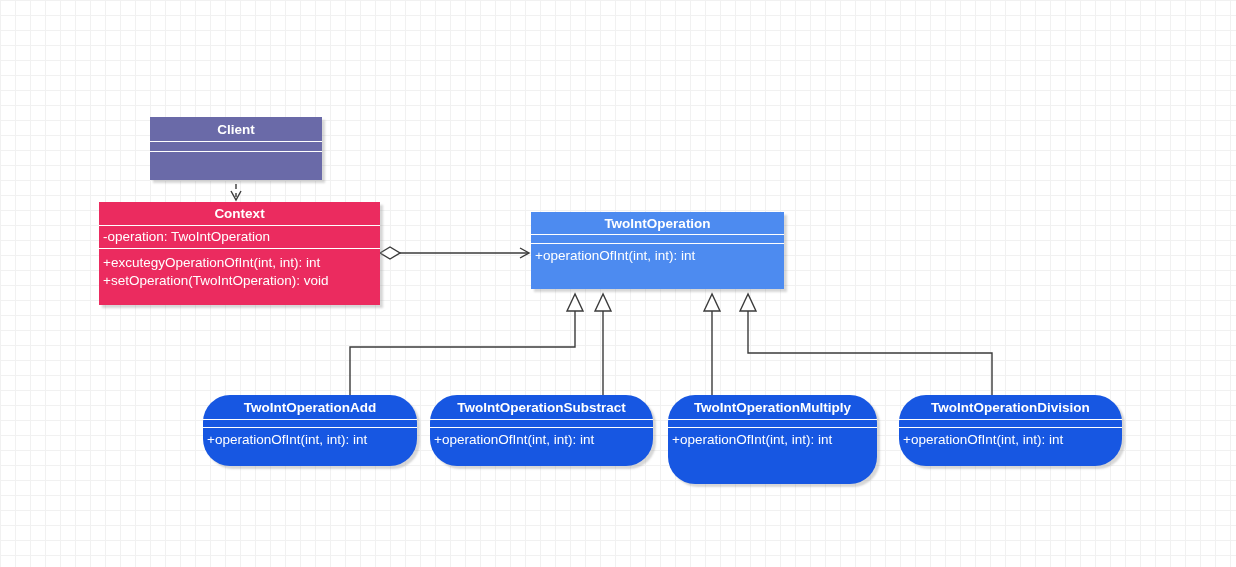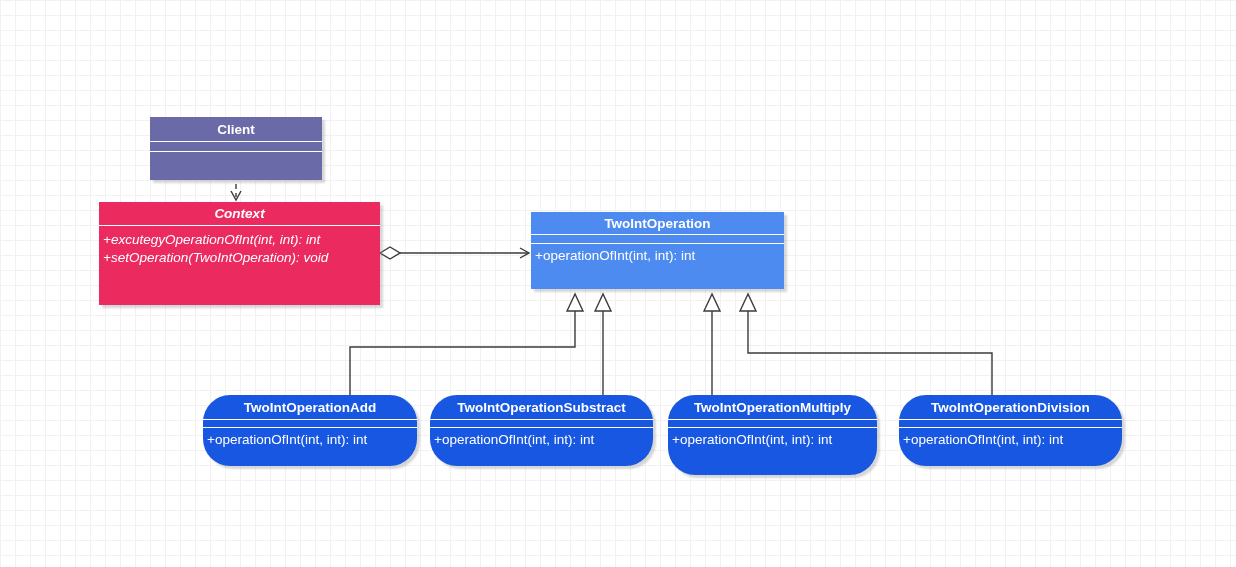--- a/index.html
+++ b/index.html
@@ -47,35 +47,35 @@
     flex: 0 0 auto;
     white-space: nowrap;
     overflow: hidden;
   }
   .uml-class .sec.grow { flex: 1 1 auto; }
   
   .client     { left: 150px; top:  85px; width: 172px; height: 63px;  background: #6a6aa8; margin-top: 32px; }
   .client .title { height: 24px; }
   .client .sec-attrs { height: 10px; }
 
-  .context    { left:  99px; top: 202px; width: 281px; height: 103px; background: #eb2b5f; font-style: italic; }
+  .context    { left:  99px; top: 202px; width: 281px; height: 103px; background: #eb2b5f; }
   .context .title { height: 23px; }
   .context .sec-attrs { height: 23px; padding-top: 2px; }
   .context .sec-methods { padding-top: 5px; }
 
   .iface      { left: 531px; top: 212px; width: 253px; height: 77px;  background: #4d8bf0; }
   .iface .title { height: 22px; }
   .iface .sec-attrs { height: 9px; }
 
   .impl { background: #1757e2; border-radius: 27px; }
   .impl .title { height: 24px; }
   .impl .sec-attrs { height: 8px; }
   .add        { left: 203px; top: 395px; width: 214px; height: 71px; }
   .substract  { left: 430px; top: 395px; width: 223px; height: 71px; }
-  .multiply   { left: 668px; top: 395px; width: 209px; height: 80px; }
+  .multiply   { left: 668px; top: 395px; width: 209px; height: 89px; }
   .division   { left: 899px; top: 395px; width: 223px; height: 71px; }
 </style>
 </head>
 <body>
 
 <div class="canvas">
 
   <svg class="connectors" viewBox="0 0 1236 567" xmlns="http://www.w3.org/2000/svg">
      
     <g stroke="#3b3b3b" stroke-width="1.4" fill="none">
@@ -116,20 +116,23 @@
   </svg>
 
   <div class="uml-class client">
     <div class="title">Client</div>
     <div class="sec sec-attrs"></div>
     <div class="sec grow"></div>
   </div>
 
   <div class="uml-class context">
     <div class="title">Context</div>
+    <div class="sec sec-attrs">
+      <div>-operation: TwoIntOperation</div>
+    </div>
     <div class="sec grow sec-methods">
       <div>+excutegyOperationOfInt(int, int): int</div>
       <div>+setOperation(TwoIntOperation): void</div>
     </div>
   </div>
 
   <div class="uml-class iface">
     <div class="title">TwoIntOperation</div>
     <div class="sec sec-attrs"></div>
     <div class="sec grow">

